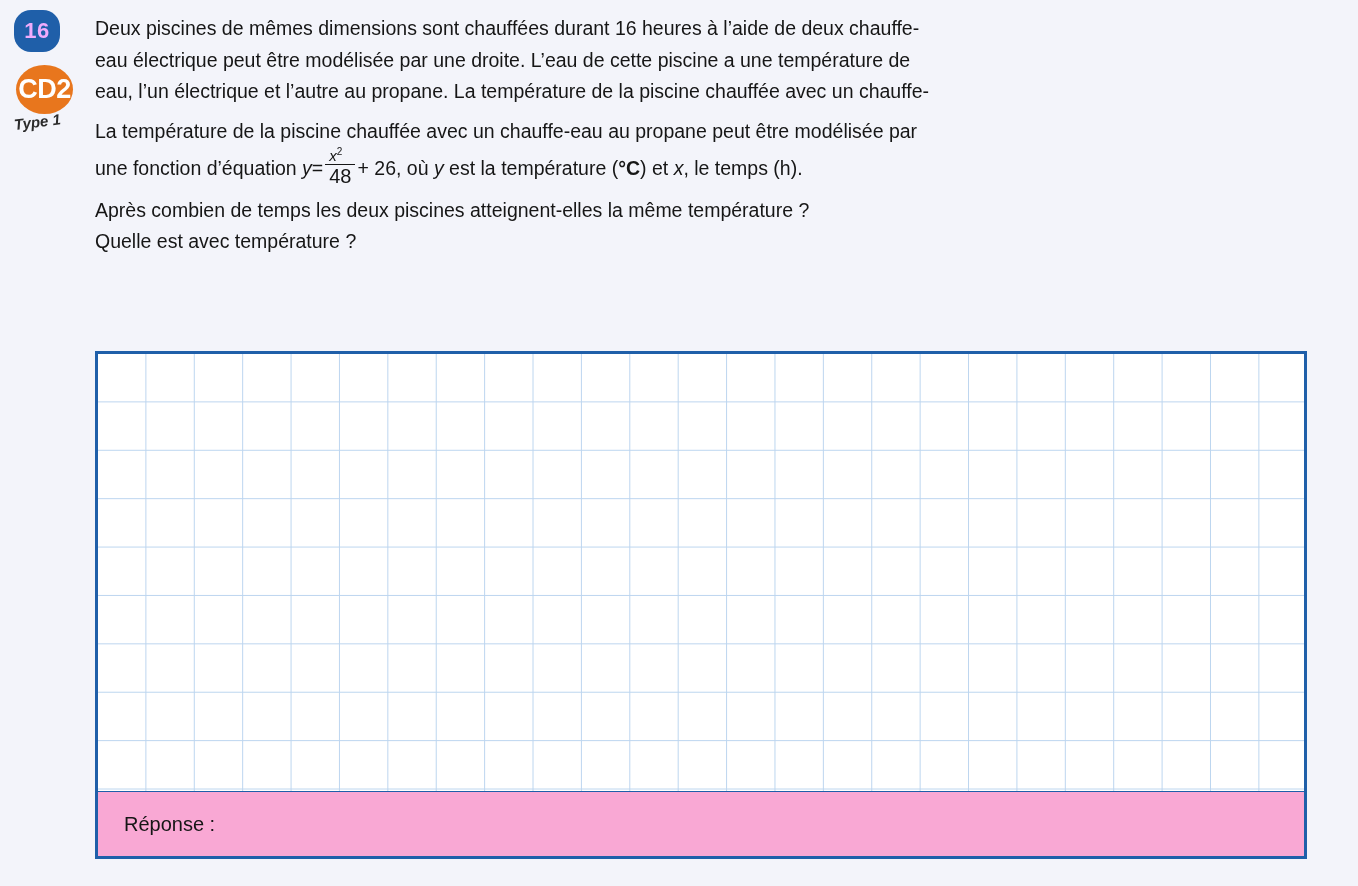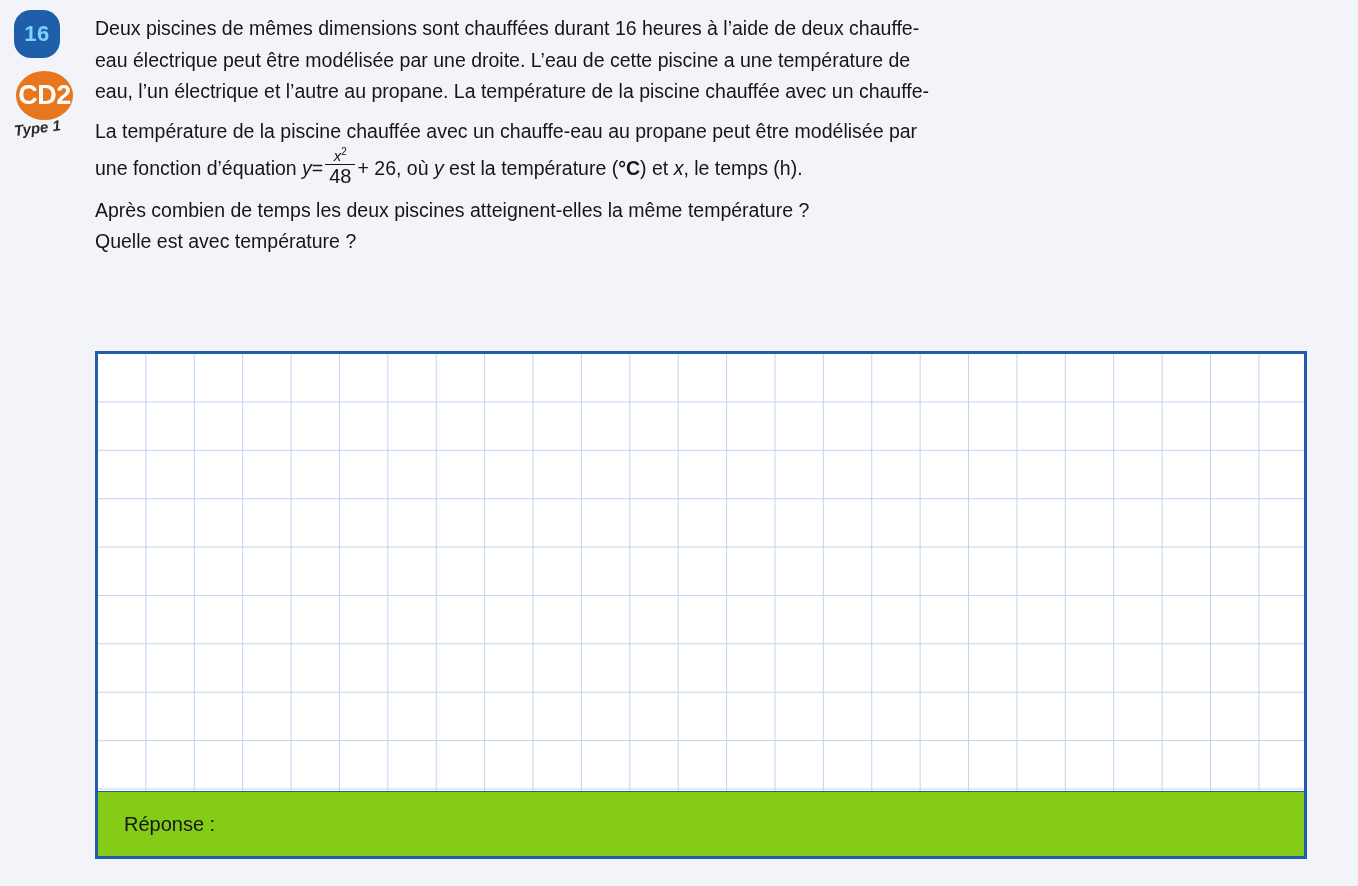--- a/index.html
+++ b/index.html
@@ -25,24 +25,24 @@
   
   .gutter {
     position: absolute;
     left: 14px;
     top: 10px;
     width: 74px;
   }
 
   .num-badge {
     width: 46px;
-    height: 48px;
+    height: 42px;
     border-radius: 17px;
     background: #1f5fa9;
-    color: #7dd3fc;
+    color: #f0abfc;
     font-size: 22px;
     font-weight: bold;
     display: flex;
     align-items: center;
     justify-content: center;
     letter-spacing: 0.5px;
   }
 
   .cd-badge {
     margin-top: 13px;
@@ -88,21 +88,21 @@
   .para-gap {
     margin-top: 8px !important;
   }
   .b { font-weight: bold; }
   .it { font-style: italic; }
 
   
   .frac {
     display: inline-block;
     vertical-align: -8px;
-    text-align: center;
+    text-align: left;
     line-height: 1.05;
     margin: 0 2px;
   }
   .frac .num {
     display: block;
     font-size: 15px;
     font-style: italic;
     padding: 0 4px;
   }
   .frac .num sup {
@@ -156,21 +156,21 @@
   }
 
   .reponse-row {
     position: absolute;
     left: 0;
     right: 0;
     top: 438px;
     bottom: 0;
     display: flex;
     align-items: center;
-    background: #84cc16;
+    background: #f9a8d4;
   }
   .reponse-label {
     margin-left: 26px;
     font-size: 20px;
     color: #161616;
   }
 </style>
 </head>
 <body>
 

